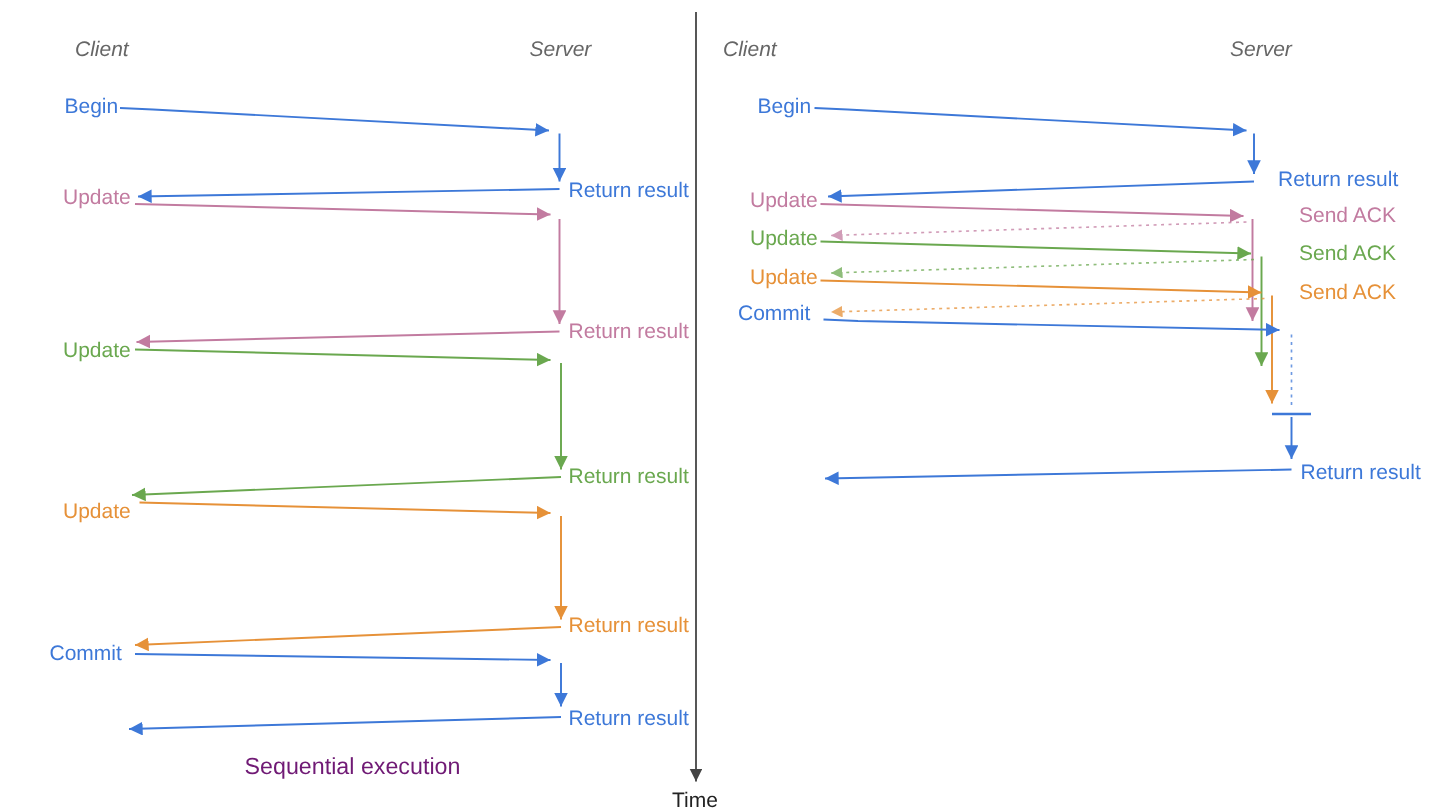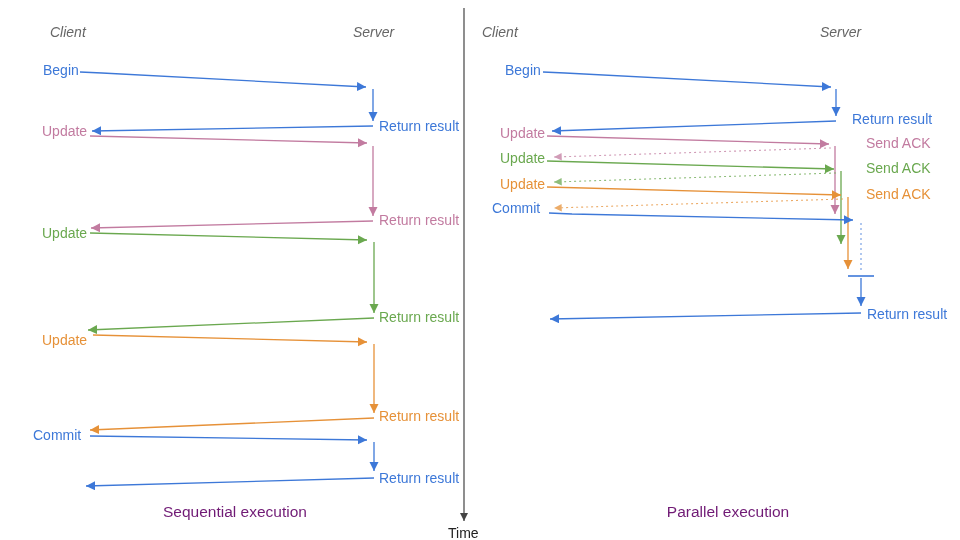--- a/index.html
+++ b/index.html
@@ -139,15 +139,14 @@
 
   <span class="lbl c-green" style="left:500px;top:151px;">Update</span>
   <span class="lbl c-green" style="left:866px;top:161px;">Send ACK</span>
 
   <span class="lbl c-orange" style="left:500px;top:177px;">Update</span>
   <span class="lbl c-orange" style="left:866px;top:187px;">Send ACK</span>
 
   <span class="lbl c-blue" style="left:492px;top:201px;">Commit</span>
   <span class="lbl c-blue" style="left:867px;top:307px;">Return result</span>
 
-  <span class="cap" style="left:603px;top:503px;">Parallel execution</span>
 
 </div>
 
 </body></html>

